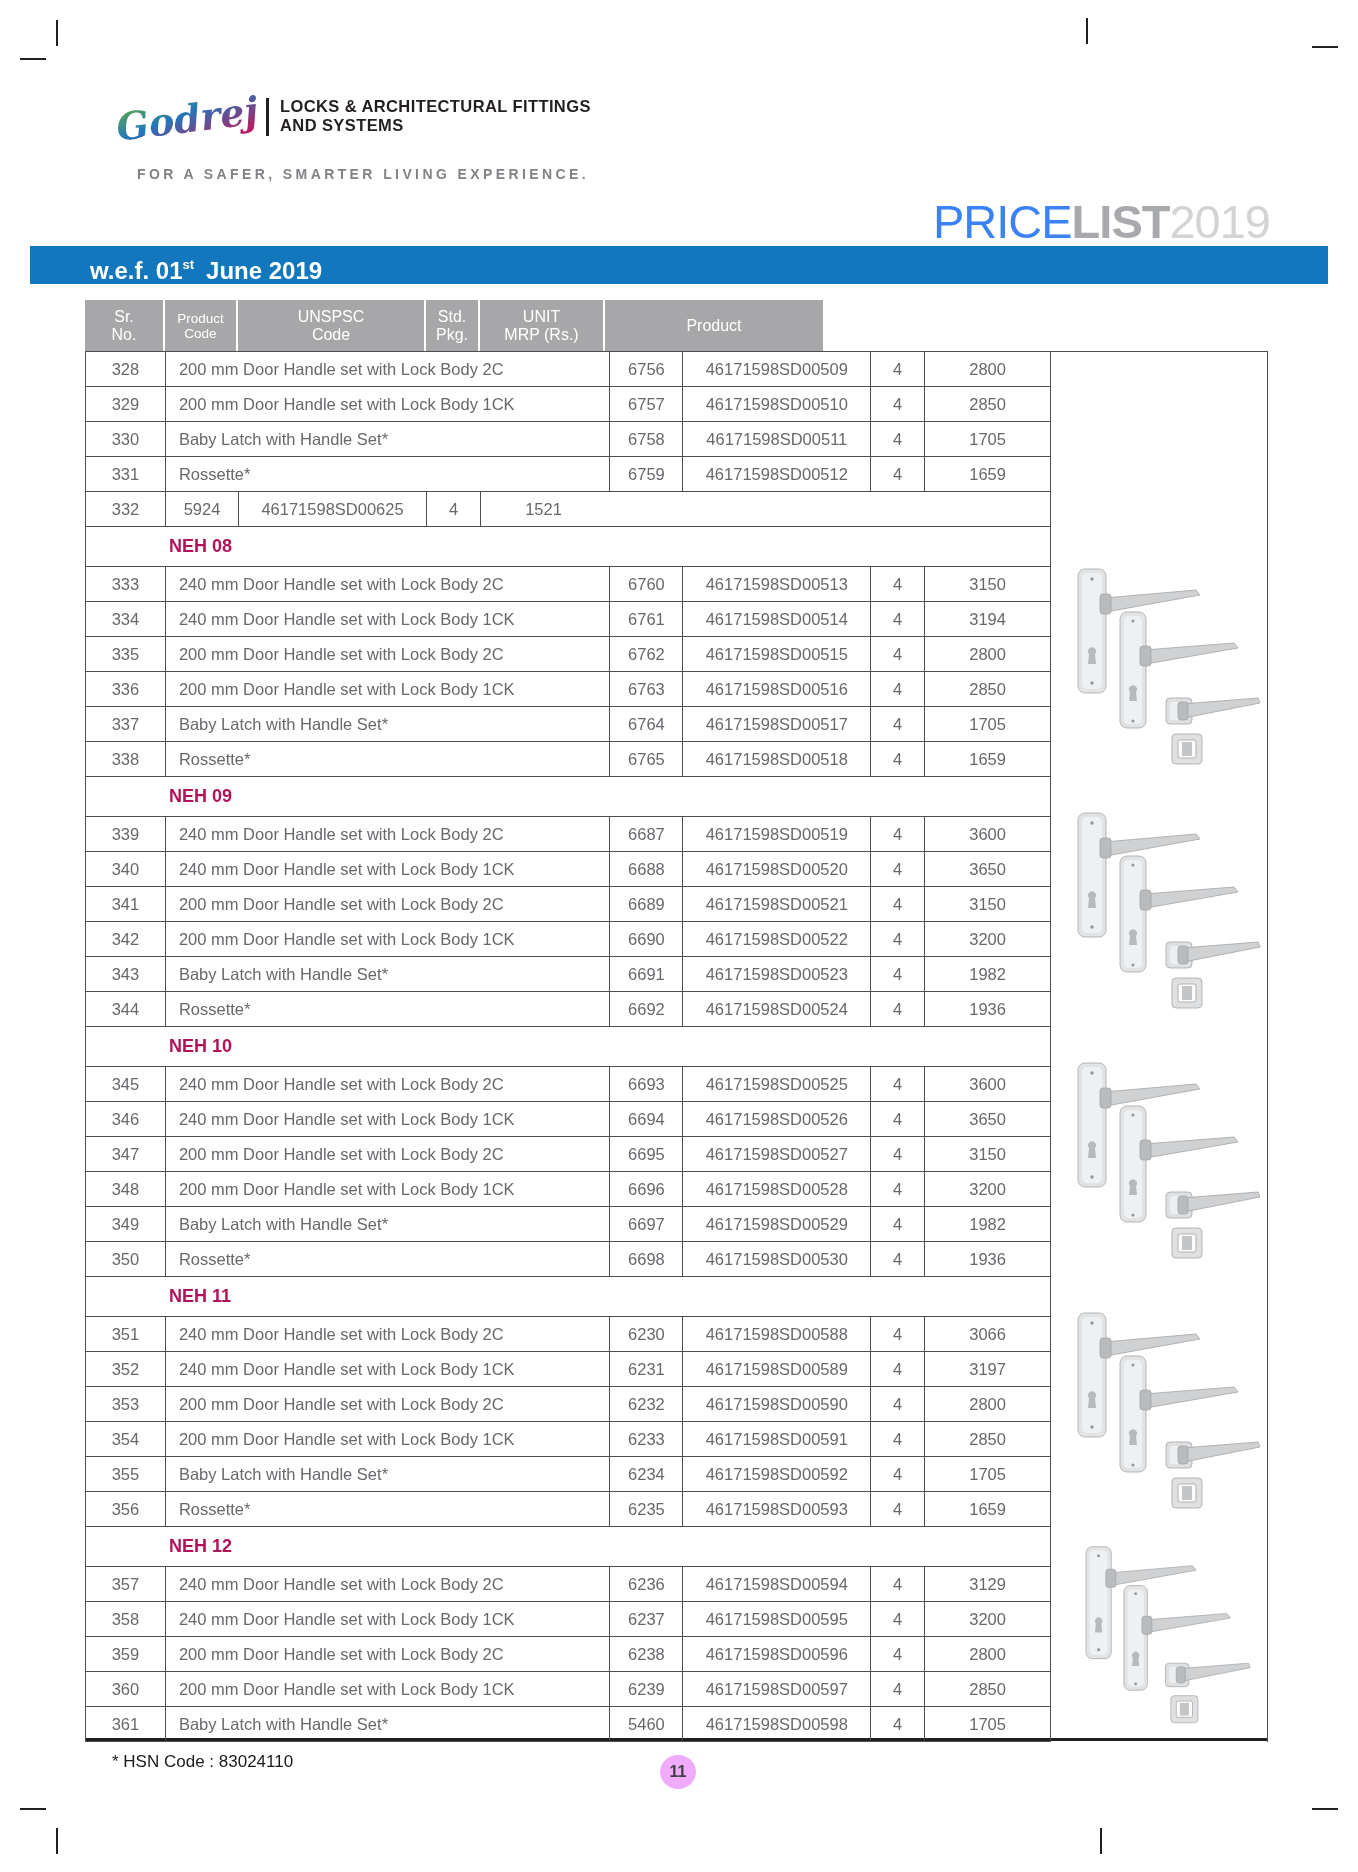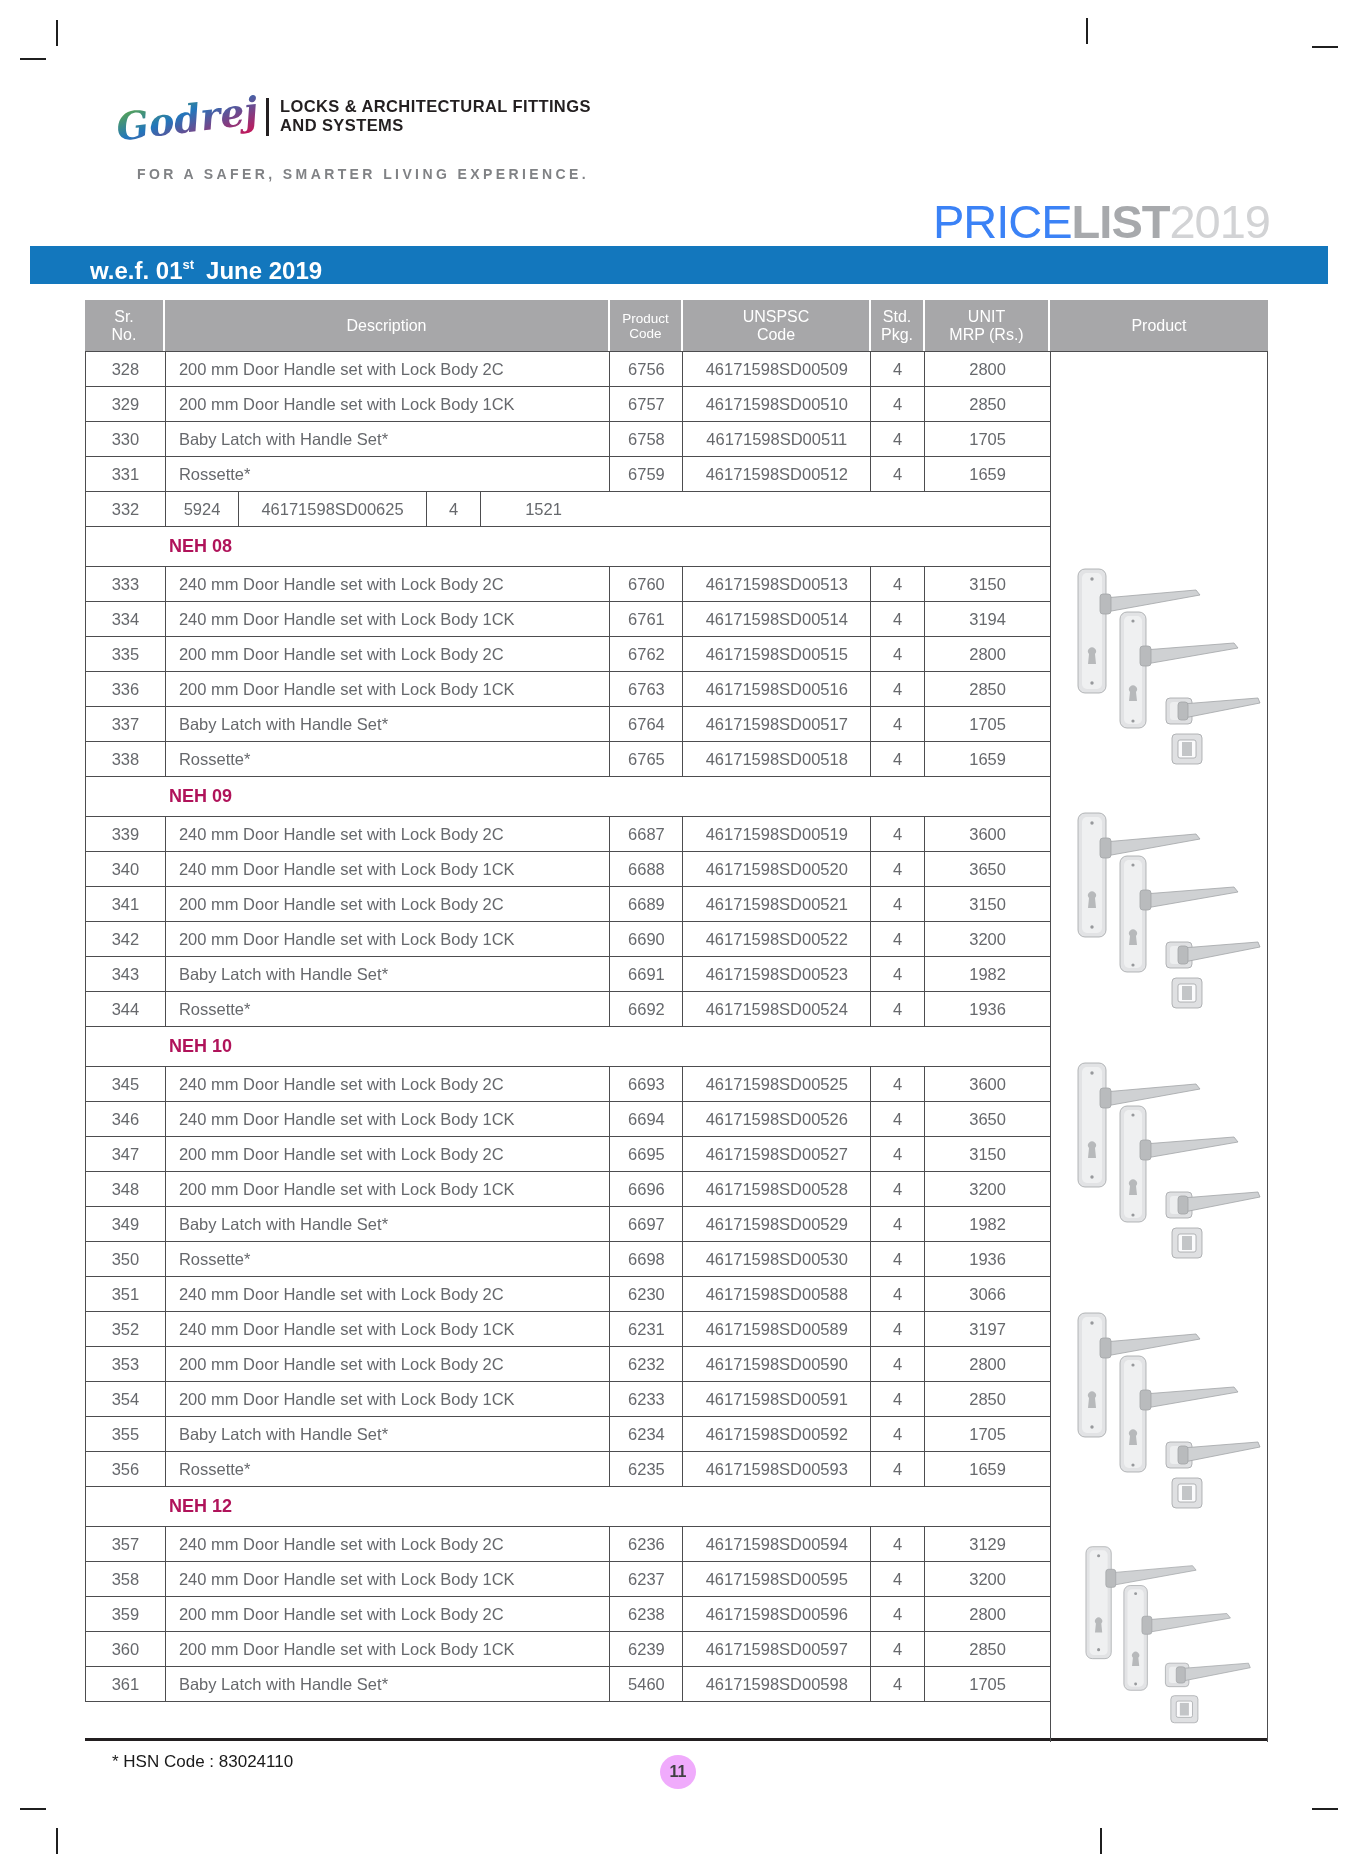--- a/index.html
+++ b/index.html
@@ -93,23 +93,20 @@
 <div class="date-bar">
   <span>w.e.f. 01</span><span class="sup">st</span><span class="rest">June 2019</span>
 </div>
 
 <div class="price-table">
   <div class="thead">
       <div class="th c0">
         <div>Sr.</div>
         <div>No.</div>
       </div>
-      <div class="th c1">
-        <div>Description</div>
-      </div>
       <div class="th c2 small">
         <div>Product</div>
         <div>Code</div>
       </div>
       <div class="th c3">
         <div>UNSPSC</div>
         <div>Code</div>
       </div>
       <div class="th c4">
         <div>Std.</div>
@@ -309,20 +306,23 @@
           <div class="cell cell-pkg">4</div>
           <div class="cell cell-mrp">1982</div>
         </div>
         <div class="trow item">
           <div class="cell cell-sr">350</div>
           <div class="cell cell-desc">Rossette*</div>
           <div class="cell cell-code">6698</div>
           <div class="cell cell-unspsc">46171598SD00530</div>
           <div class="cell cell-pkg">4</div>
           <div class="cell cell-mrp">1936</div>
+        </div>
+        <div class="trow section">
+          <div class="section-label">NEH 11</div>
         </div>
         <div class="trow item">
           <div class="cell cell-sr">351</div>
           <div class="cell cell-desc">240 mm Door Handle set with Lock Body 2C</div>
           <div class="cell cell-code">6230</div>
           <div class="cell cell-unspsc">46171598SD00588</div>
           <div class="cell cell-pkg">4</div>
           <div class="cell cell-mrp">3066</div>
         </div>
         <div class="trow item">

